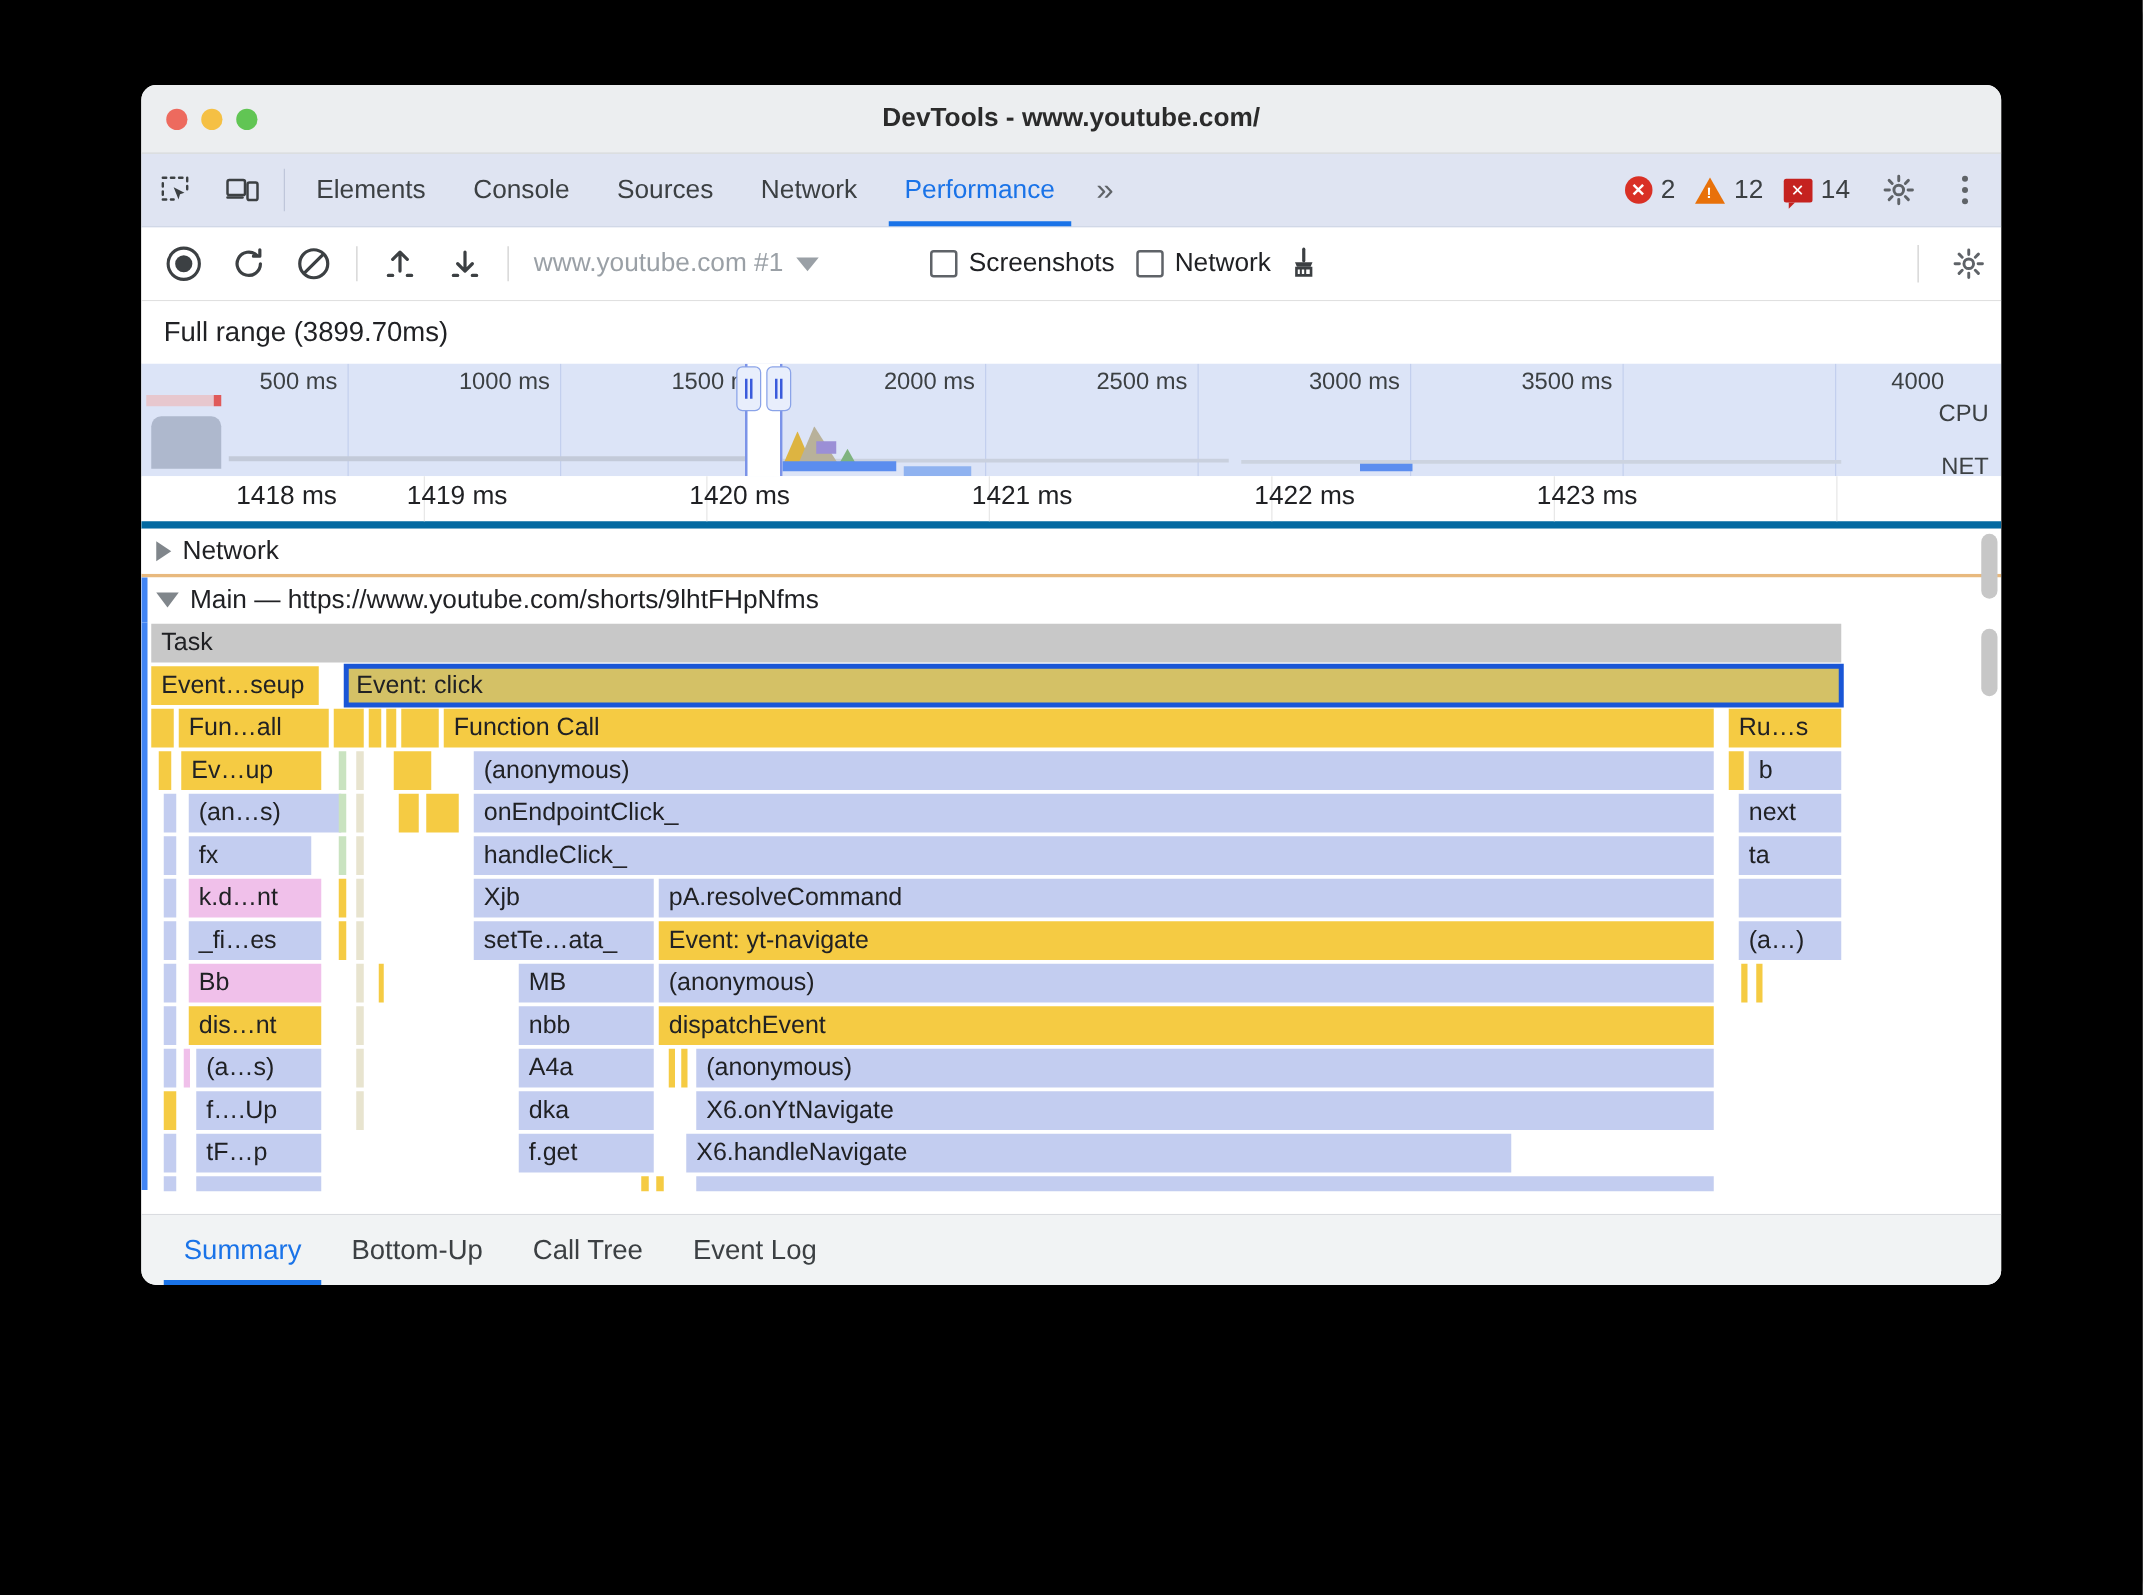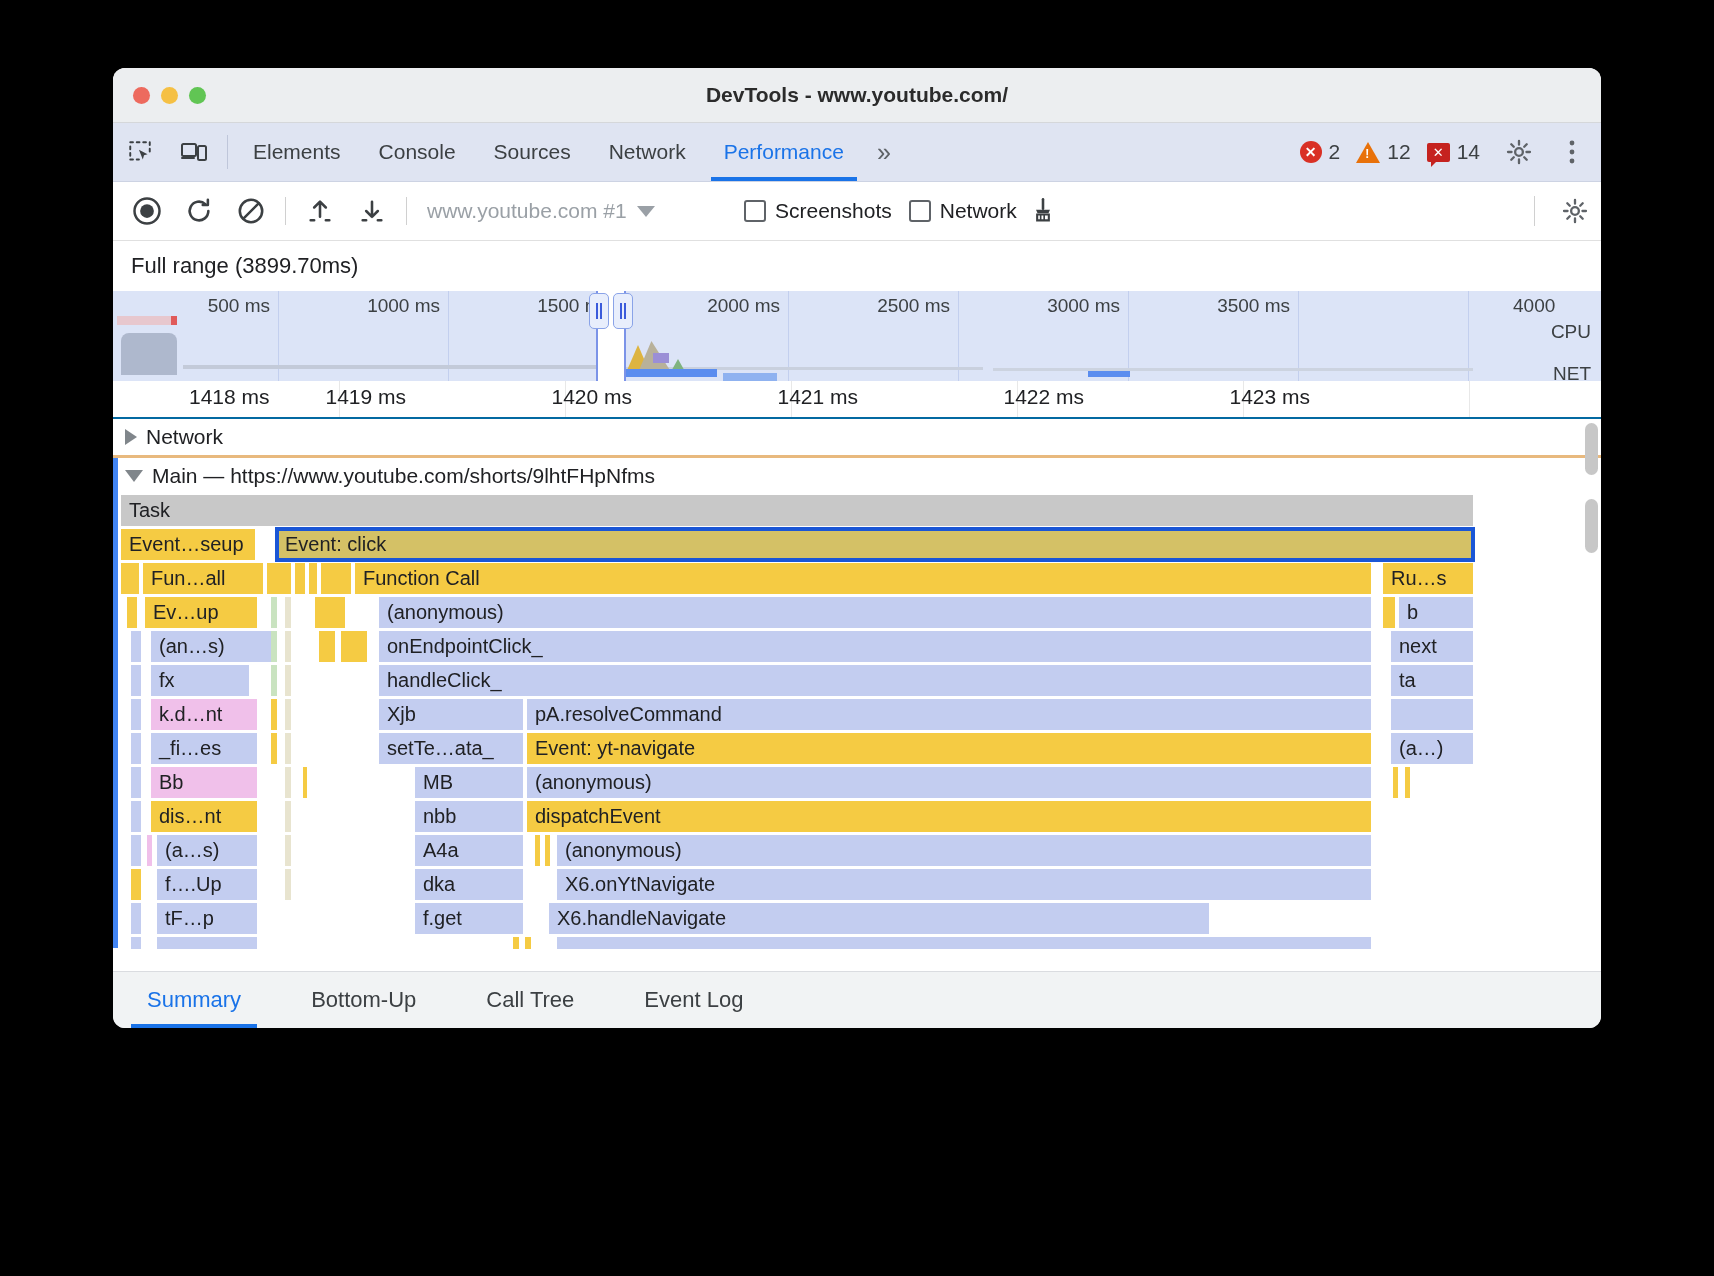--- a/index.html
+++ b/index.html
@@ -283,21 +283,21 @@
     display: flex; align-items: center; justify-content: center;
     gap: 2px;
   }
   .grip i { width: 2px; height: 16px; background: #3b5bdb; display: block; }
 
   
   .flame-ruler {
     position: relative;
     height: 36px;
     background: #fff;
-    border-bottom: 2px solid #0369a1;
+    border-bottom: 6px solid #0369a1;
     flex: none;
   }
   .fr-label {
     position: absolute;
     top: 4px;
     font-size: 21px;
     color: #202124;
     transform: translateX(-100%);
     padding-right: 7px;
     white-space: nowrap;
@@ -388,21 +388,20 @@
 
   
   .bottom-tabs {
     height: 56px;
     background: #f1f3f4;
     border-top: 1px solid #dadce0;
     display: flex;
     align-items: stretch;
     flex: none;
     padding-left: 14px;
-    gap: 30px;
   }
   .b-tab {
     display: flex;
     align-items: center;
     padding: 0 20px;
     font-size: 22px;
     color: #3c4043;
     position: relative;
   }
   .b-tab.active { color: #1a73e8; }

